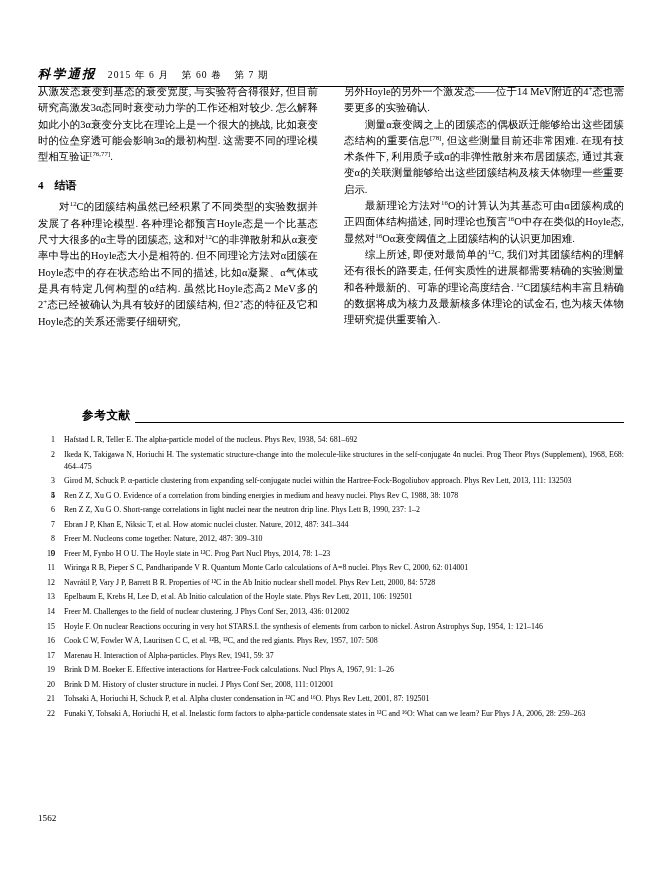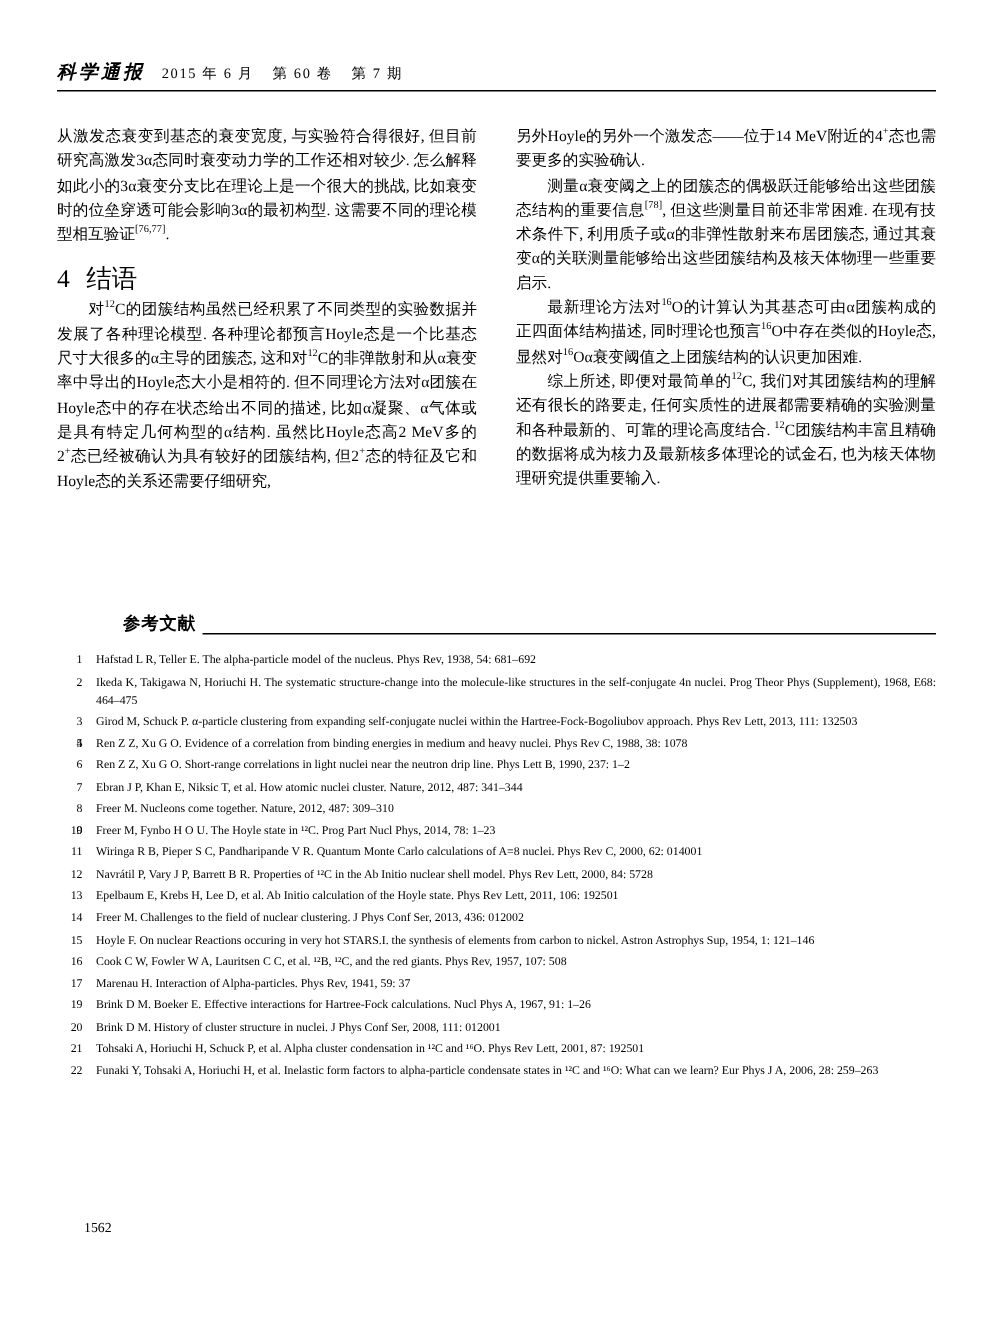--- a/index.html
+++ b/index.html
@@ -17,21 +17,21 @@
     height: 883px;
     background: #ffffff;
     overflow: hidden;
     box-sizing: border-box;
   }
 
   
   .runhead {
     position: absolute;
     left: 38px;
-    top: 40px;
+    top: 66px;
     right: 38px;
     height: 22px;
     text-align: center;
   }
   .runhead-inner {
     display: flex;
     align-items: baseline;
     gap: 11px;
     border-bottom: 1.1px solid #000;
     padding-bottom: 3px;
@@ -68,22 +68,22 @@
     font-size: 10.4px;
     line-height: 16.3px;
     text-align: justify;
     text-justify: inter-ideograph;
     text-indent: 21px;
     letter-spacing: 0.02px;
   }
   p.para.noindent { text-indent: 0; }
   h2.sec {
     margin: 12px 0 5px 0;
-    font-size: 17px;
-    font-weight: normal;
+    font-size: 11px;
+    font-weight: bold;
     line-height: 17px;
   }
   h2.sec .num { margin-right: 11px; }
   sup, .sup {
     font-size: 6.9px;
     vertical-align: super;
     line-height: 0;
   }
   .presup {
     font-size: 6.9px;
@@ -136,21 +136,21 @@
     left: 0;
     top: 0;
     width: 17px;
     text-align: right;
     font-size: 7.9px;
   }
 
   
   .folio {
     position: absolute;
-    left: 56px;
+    left: 38px;
     top: 813px;
     font-size: 9.2px;
   }
 </style>
 </head>
 <body>
 
 <div class="page">
 
   <div class="runhead">

